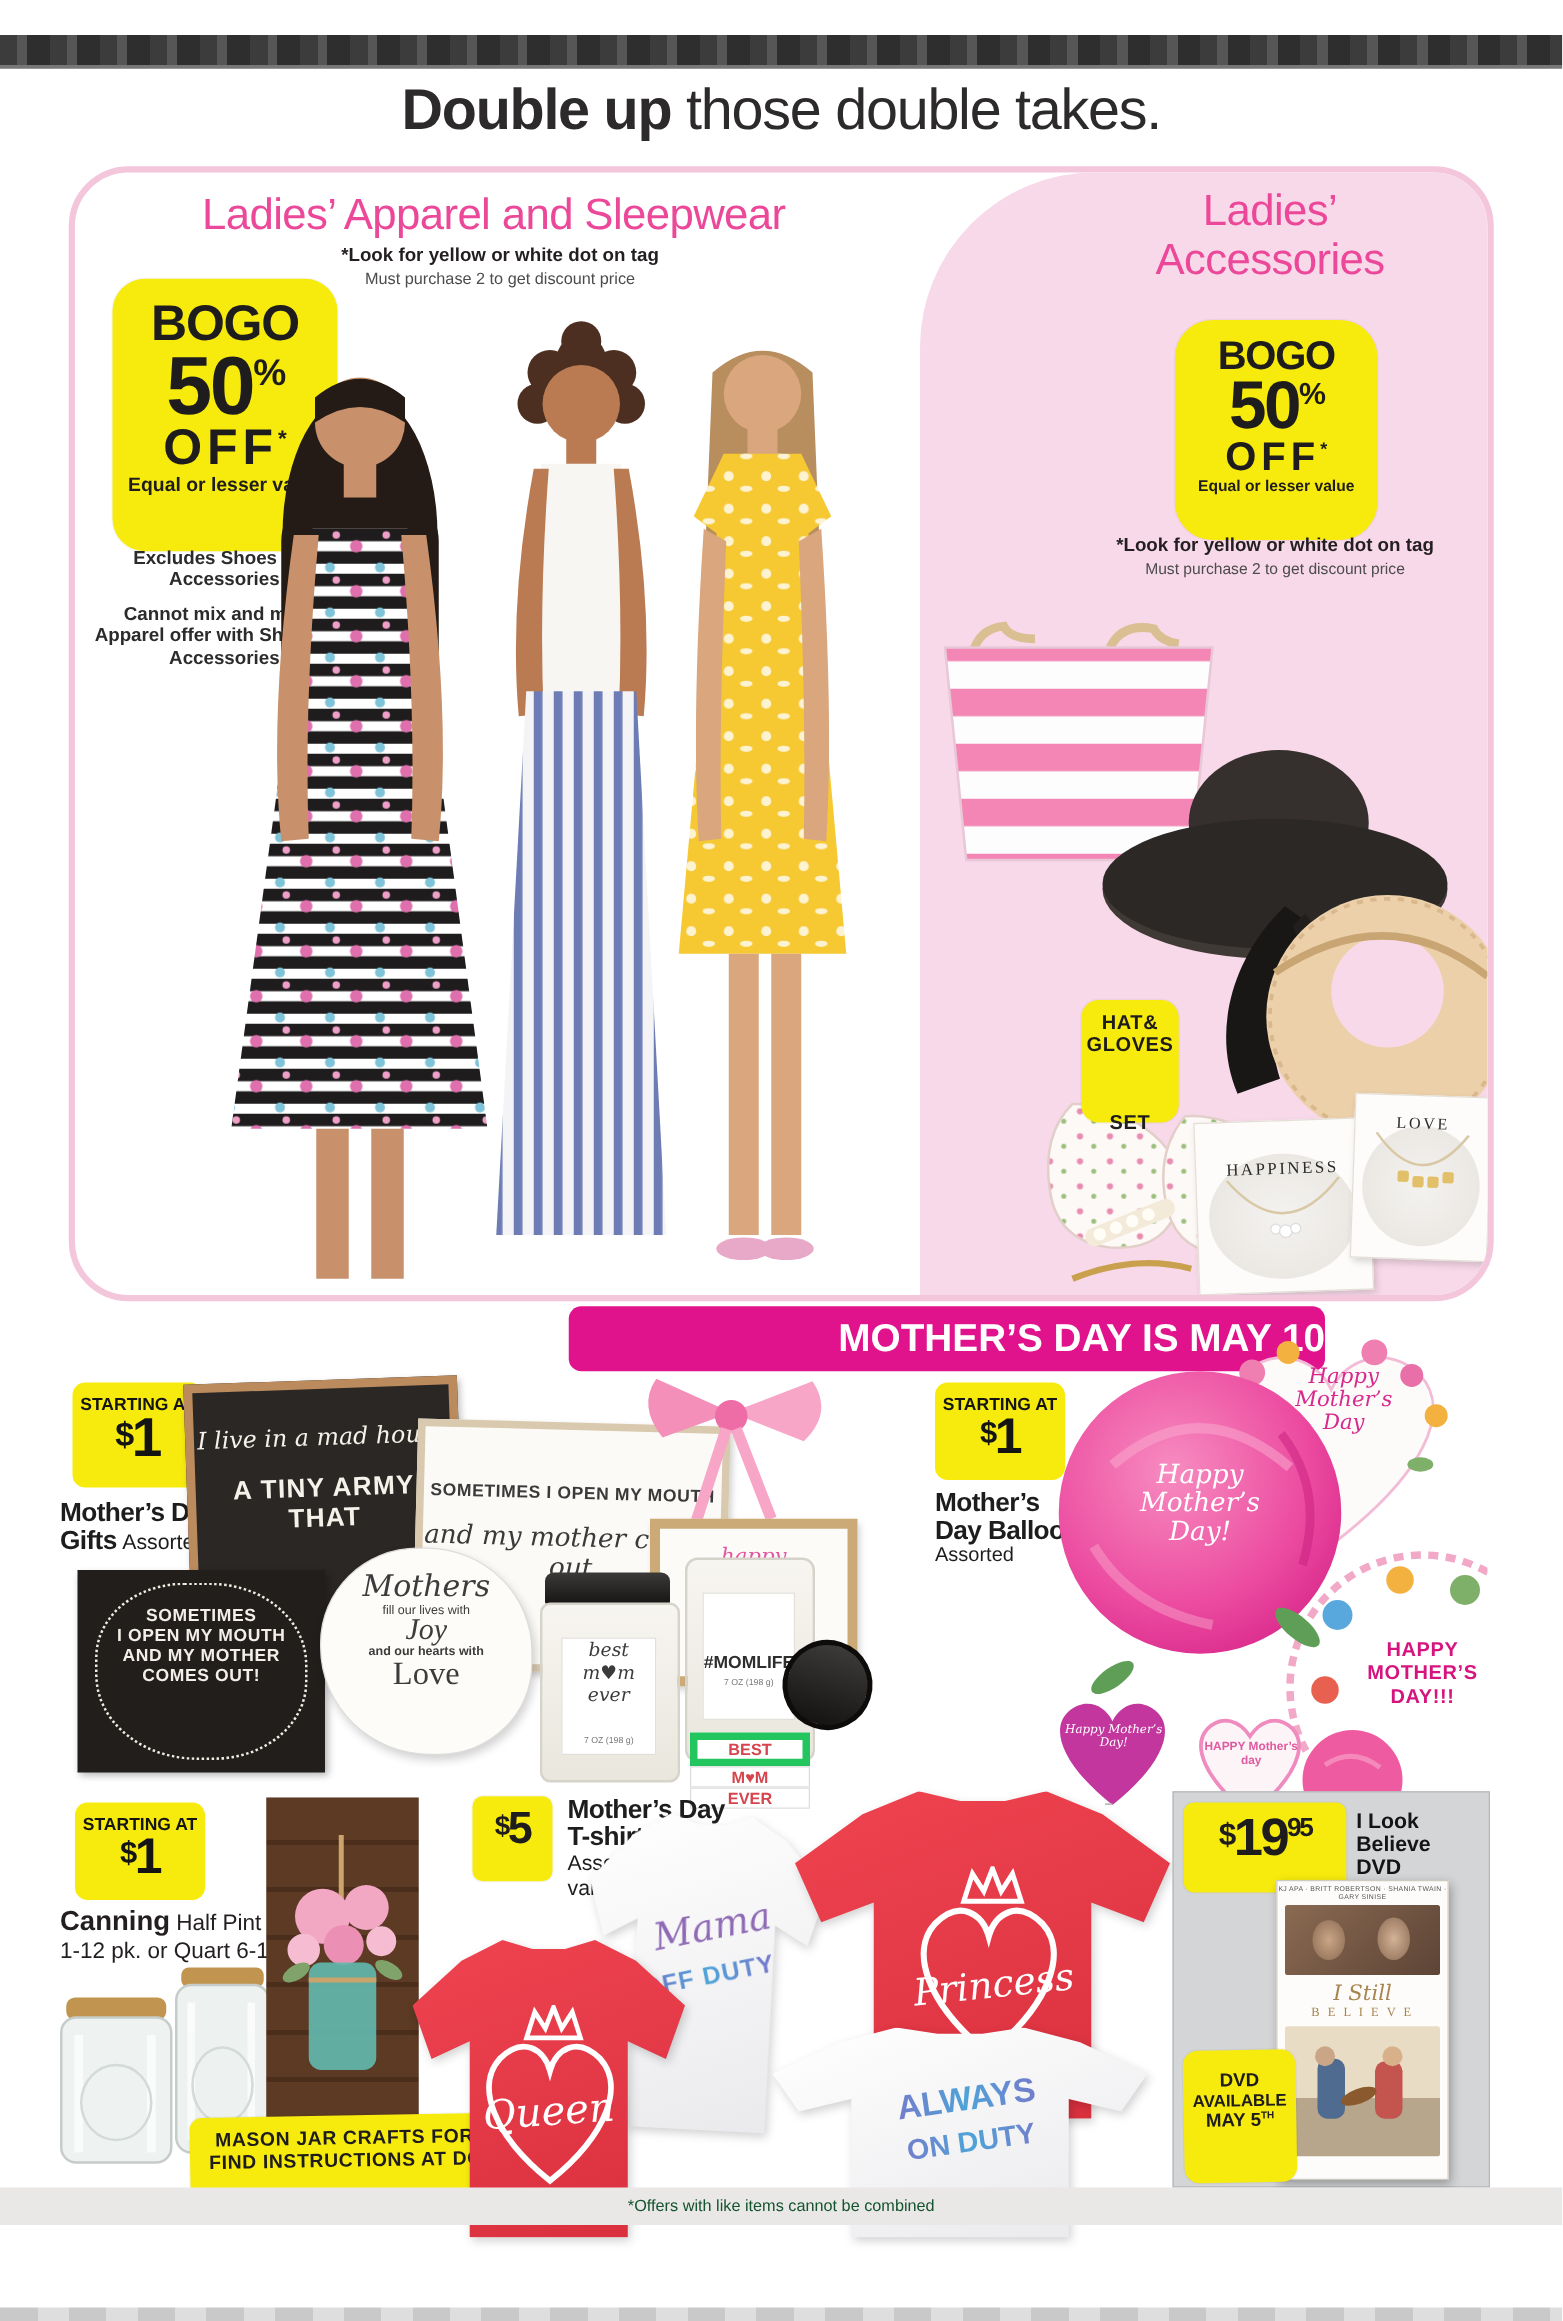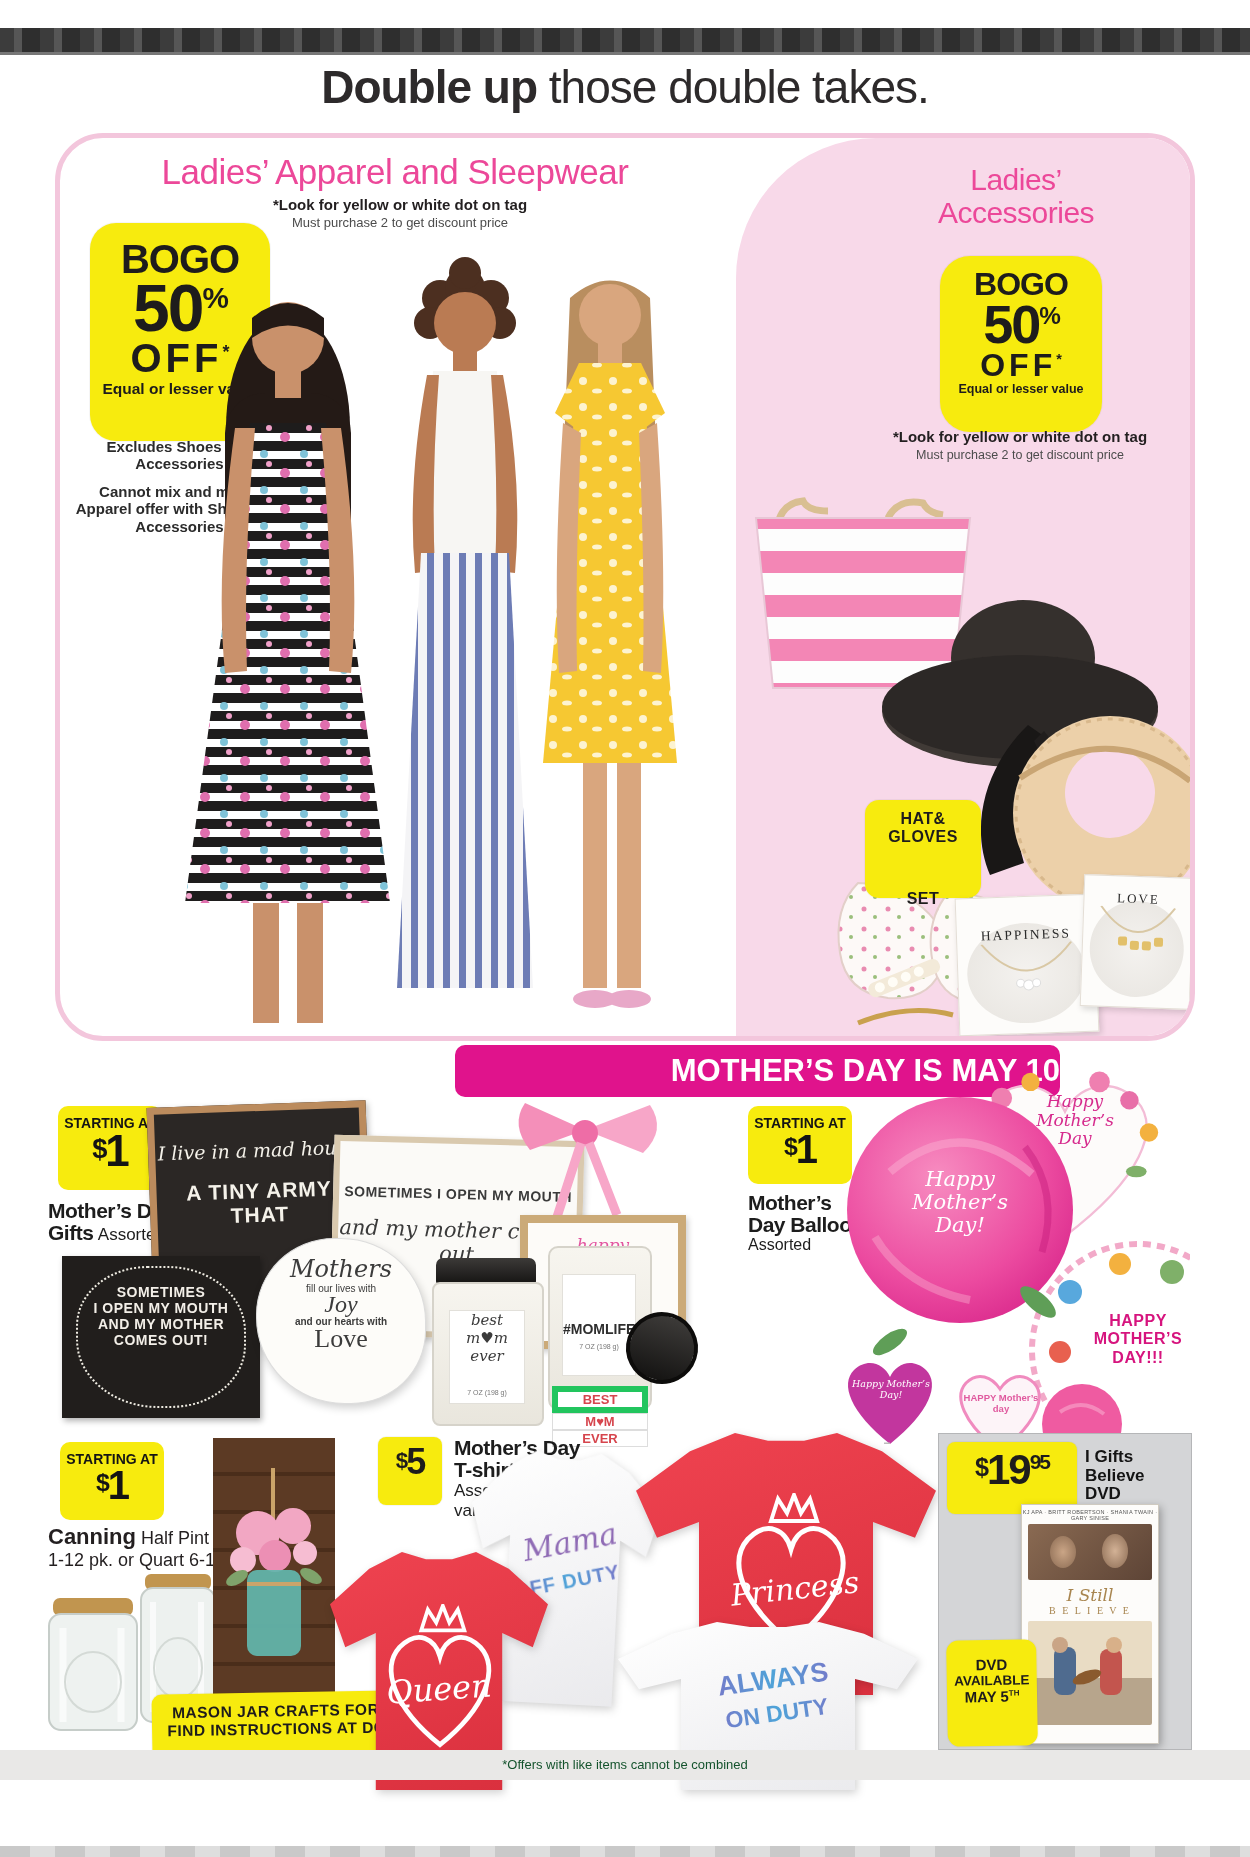--- a/index.html
+++ b/index.html
@@ -144,21 +144,21 @@
         <path d="M486 120 L510 170 L490 185 L478 140 Z" fill="url(#yellowFloral)"></path>
         <path d="M408 180 Q398 330 404 430 L422 428 Q420 330 426 190 Z" fill="#d9a67e"></path>
         <path d="M502 180 Q512 330 506 430 L488 428 Q490 330 484 190 Z" fill="#d9a67e"></path>
         <rect x="428" y="520" width="24" height="225" fill="#d9a67e"></rect>
         <rect x="462" y="520" width="24" height="225" fill="#d9a67e"></rect>
         <ellipse cx="440" cy="756" rx="22" ry="9" fill="#e8a8c8"></ellipse>
         <ellipse cx="474" cy="756" rx="22" ry="9" fill="#e8a8c8"></ellipse>
       </g>
     </svg>
 
-    <div class="abs sec-title" style="left:746px;top:25px;width:420px;font-size:30px;line-height:1.1;">
+    <div class="abs sec-title" style="left:746px;top:12px;width:420px;font-size:35px;line-height:1.1;">
       <div>Ladies’</div>
       <div>Accessories</div>
     </div>
 
     <div class="abs ybadge" style="left:880px;top:118px;width:162px;height:164px;padding-top:12px;border-radius:30px;">
       <div class="bogo-w" style="font-size:32px;">BOGO</div>
       <div class="bogo-pct" style="font-size:54px;"><span>50</span><sup>%</sup></div>
       <div class="bogo-off" style="font-size:32px;"><span>OFF</span><sup style="letter-spacing:0">*</sup></div>
       <div class="bogo-val" style="font-size:12.5px;margin-top:2px;">Equal or lesser value</div>
     </div>
@@ -199,21 +199,21 @@
       <g transform="rotate(-22 165 515)">
         <rect x="128" y="508" width="76" height="15" rx="7" fill="#f3ead9"></rect>
         <circle cx="140" cy="515" r="5" fill="#fffdf6"></circle>
           <circle cx="154" cy="515" r="5" fill="#fffdf6"></circle>
         <circle cx="168" cy="515" r="5" fill="#fffdf6"></circle>
           <circle cx="182" cy="515" r="5" fill="#fffdf6"></circle>
       </g>
       <path d="M120 560 Q170 540 215 552" fill="none" stroke="#c9a14e" stroke-width="5"></path>
     </svg>
 
-    <div class="abs ybadge" style="left:805px;top:662px;width:116px;height:88px;border-radius:14px;padding-top:10px;">
+    <div class="abs ybadge" style="left:805px;top:662px;width:78px;height:88px;border-radius:14px;padding-top:10px;">
       <div class="condcaps" style="font-size:16px;font-weight:800;">HAT&amp;</div>
       <div class="condcaps" style="font-size:16px;font-weight:800;">GLOVES</div>
       <div class="condcaps" style="font-size:16px;font-weight:800;margin-top:44px;">SET</div>
     </div>
 
     <div class="abs" style="left:897px;top:758px;width:138px;height:136px;background:#fdfcfa;border:1px solid #e4ded6;box-shadow:2px 3px 6px rgba(0,0,0,.15);transform:rotate(-2deg);text-align:center;">
       <div style="position:absolute;left:9px;top:26px;width:118px;height:100px;border-radius:50%;background:radial-gradient(#f4f2ef,#e7e4df);"></div>
       <div style="position:relative;font-family:'Liberation Serif',serif;font-size:13.5px;letter-spacing:2px;color:#2b2b2b;margin-top:30px;">HAPPINESS</div>
       <svg width="110" height="60" viewBox="0 0 110 60" style="position:relative;">
         <path d="M10 0 Q55 55 100 0" fill="none" stroke="#d9c8a5" stroke-width="2"></path>
@@ -476,21 +476,21 @@
     <div class="teebody tee-white"></div>
     <div class="abs bluecaps" style="left:80px;top:42px;width:150px;text-align:center;font-size:27px;transform:rotate(-8deg);">ALWAYS</div>
     <div class="abs bluecaps" style="left:84px;top:78px;width:150px;text-align:center;font-size:23px;transform:rotate(-8deg);">ON DUTY</div>
   </div>
 
   <div class="abs graypanel" style="left:938px;top:1433px;width:252px;height:315px;">
     <div class="abs ybadge" style="left:8px;top:8px;width:130px;height:64px;border-radius:8px;padding-top:8px;">
       <div style="font-weight:800;font-size:42px;line-height:.95;letter-spacing:-2px;"><span style="font-size:.6em;vertical-align:8px;">$</span><span>19</span><sup style="font-size:.5em;">95</sup></div>
     </div>
     <div class="abs" style="left:146px;top:14px;width:102px;font-weight:800;font-size:17px;line-height:1.1;color:#141414;">
-      <div>I Gifts Believe</div>
+      <div>I Look Believe</div>
       <div>DVD</div>
     </div>
 
     <div class="abs dvdcover" style="left:82px;top:70px;width:136px;height:238px;">
       <div style="font-size:5.5px;color:#555;text-align:center;margin-top:4px;letter-spacing:.3px;">KJ APA · BRITT ROBERTSON · SHANIA TWAIN · GARY SINISE</div>
       <div style="margin:3px 6px 0;height:56px;background:linear-gradient(135deg,#8a6a52,#5d4436);border-radius:2px;position:relative;">
         <div style="position:absolute;left:22px;top:12px;width:26px;height:32px;border-radius:50%;background:radial-gradient(#caa586,#8a6a52);"></div>
         <div style="position:absolute;right:24px;top:10px;width:26px;height:34px;border-radius:50%;background:radial-gradient(#d3b296,#8a6a52);"></div>
       </div>
       <div class="script" style="text-align:center;color:#a8854f;font-size:17px;margin-top:5px;">I Still</div>

